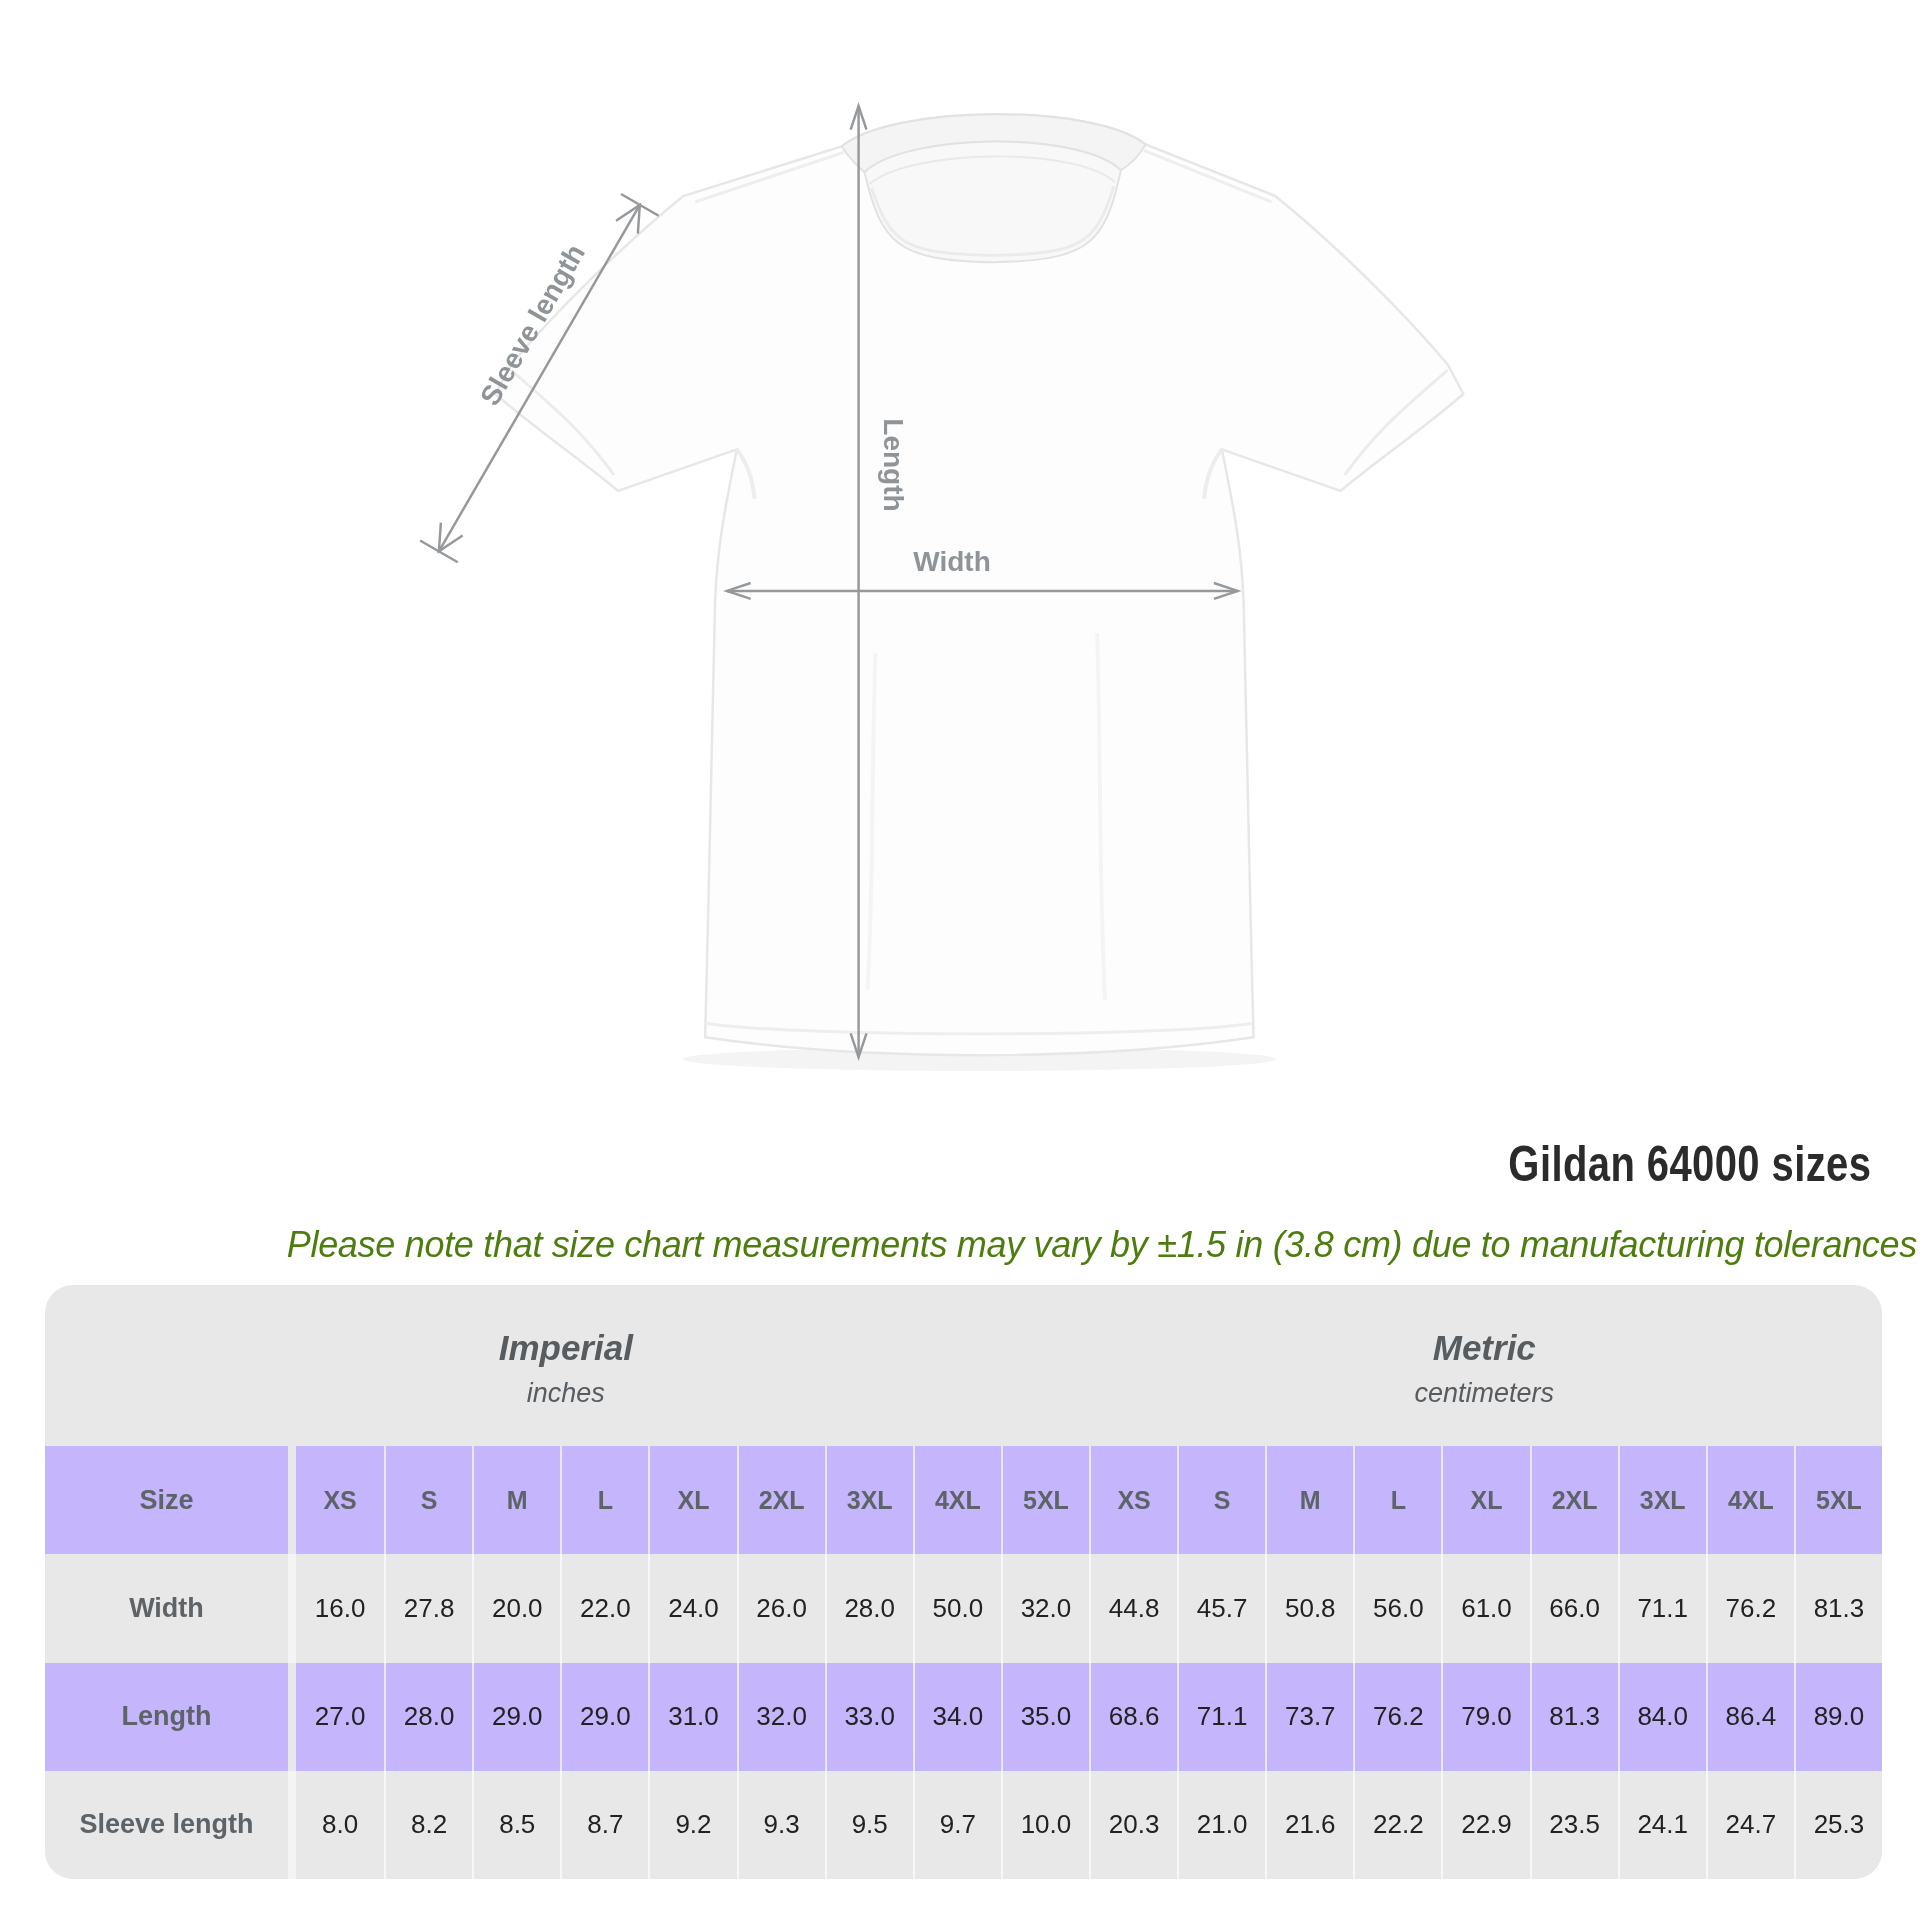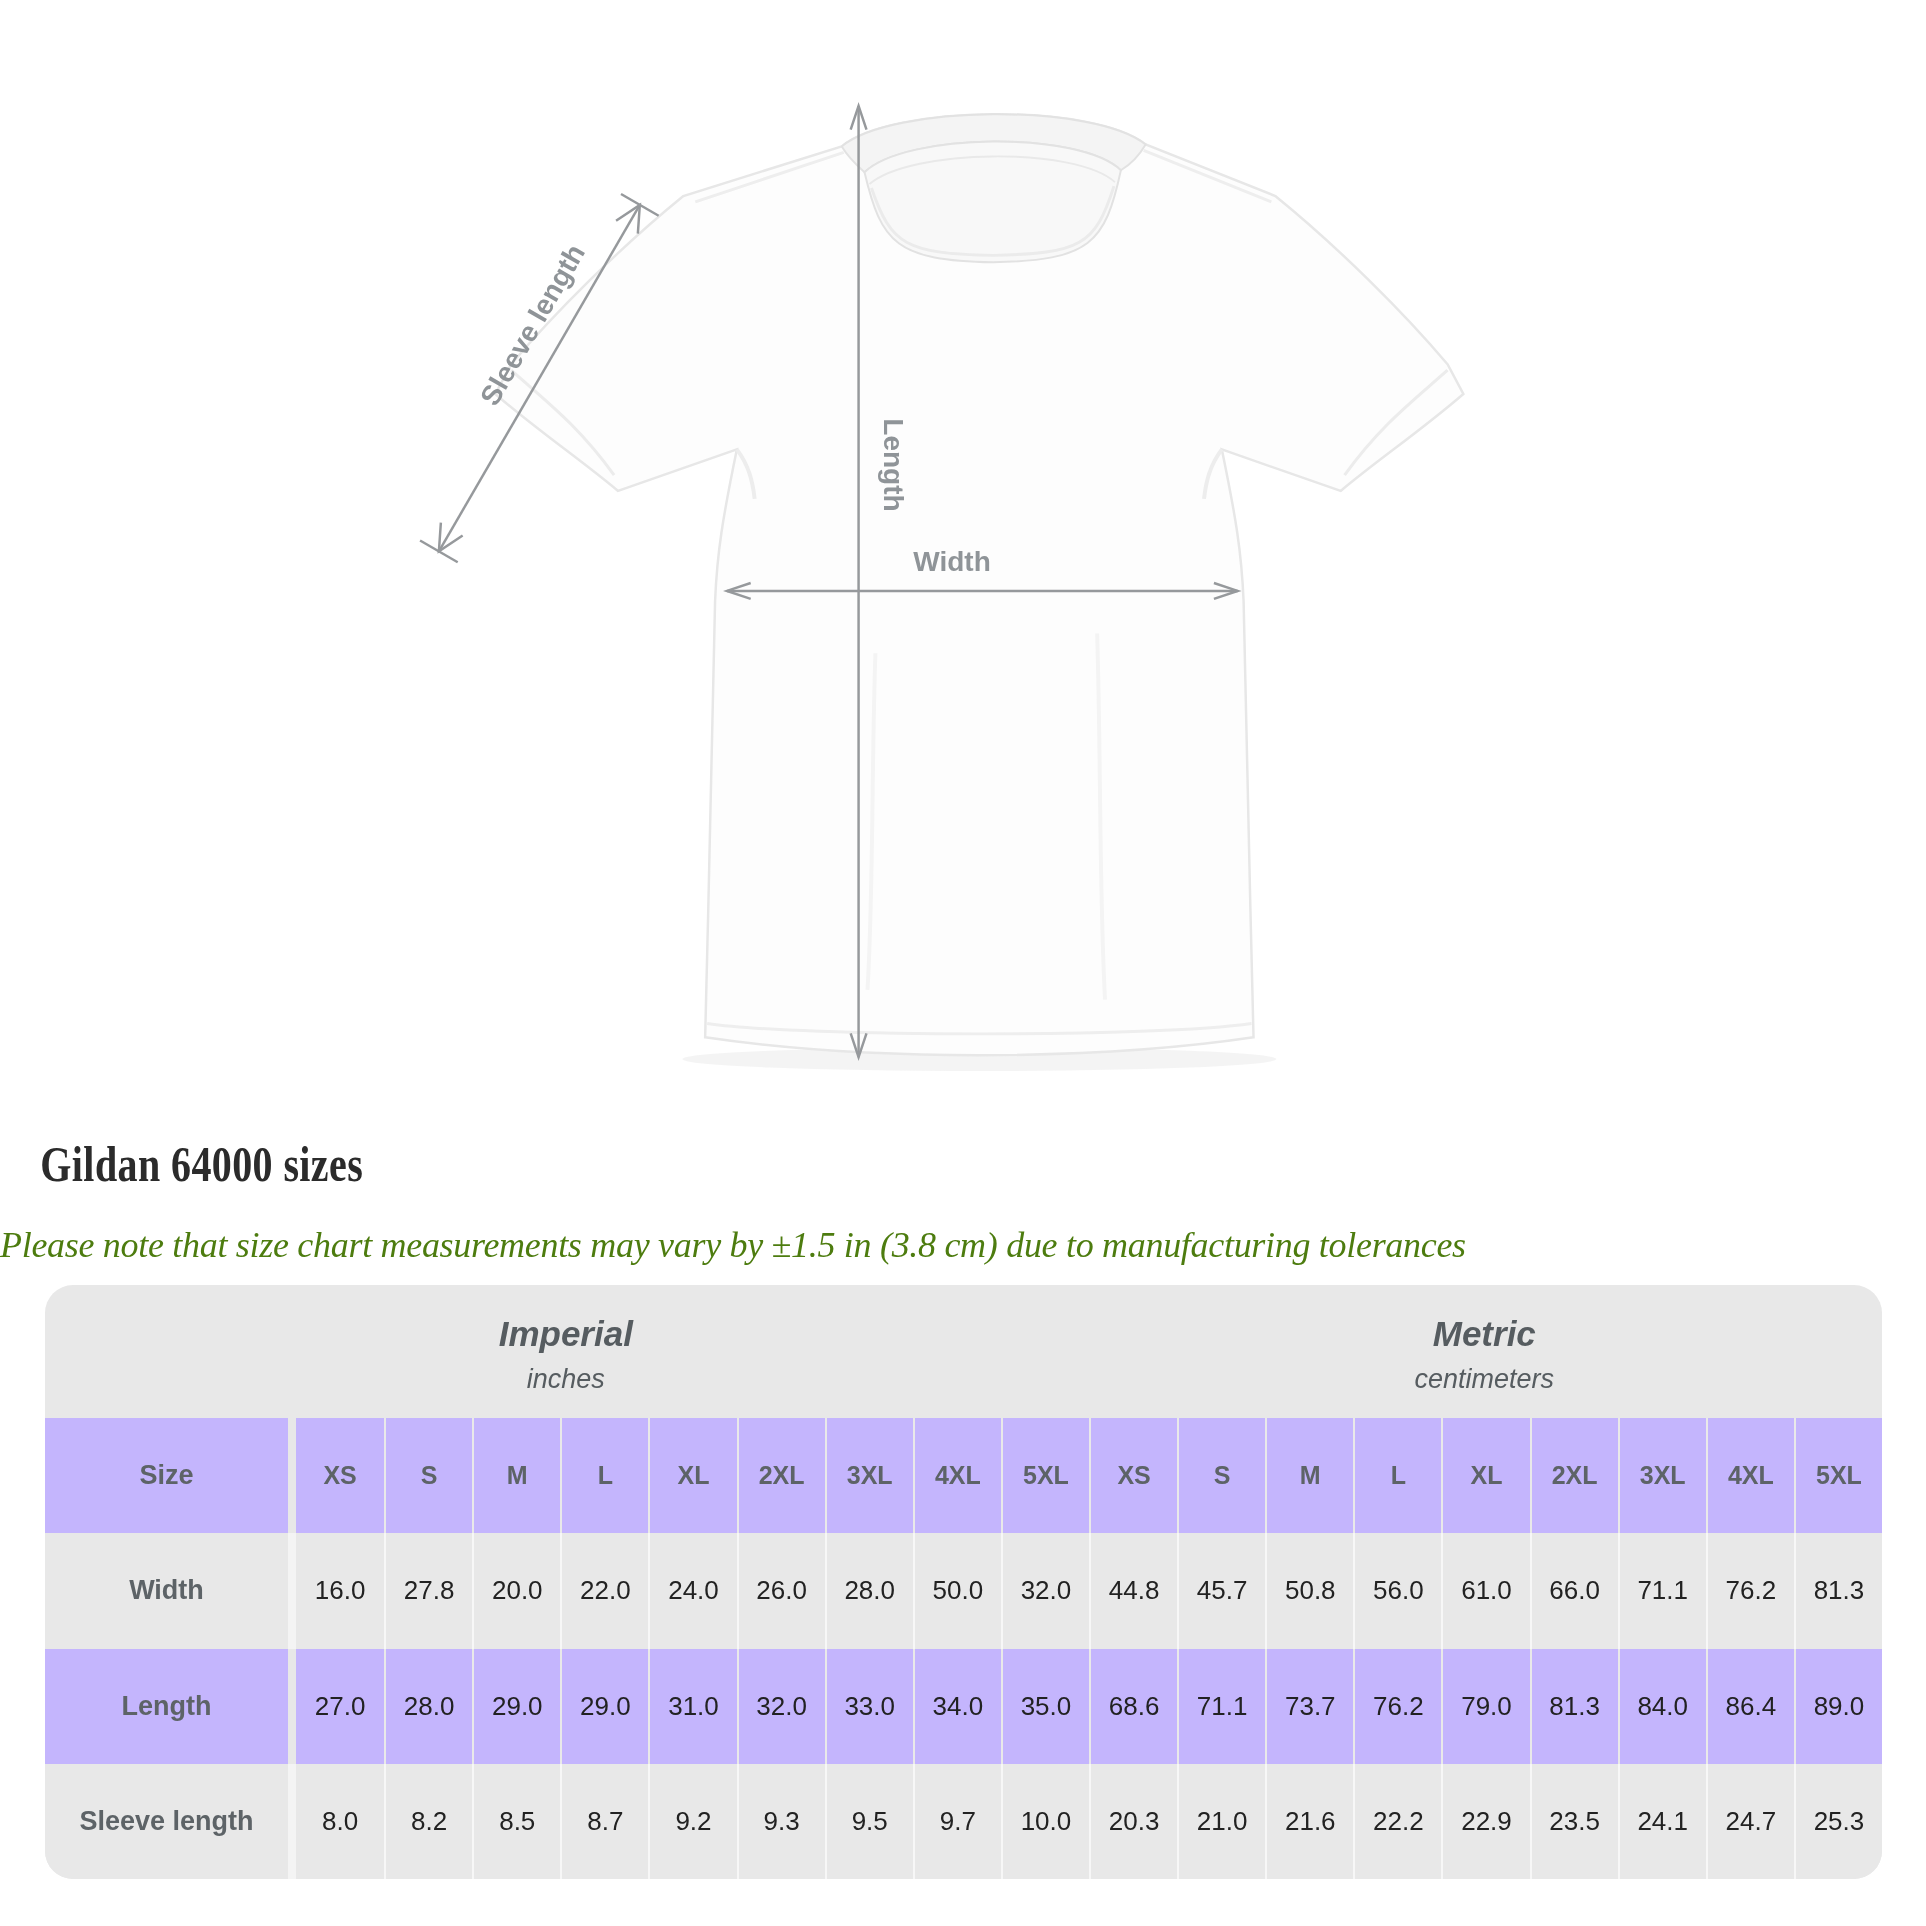--- a/index.html
+++ b/index.html
@@ -10,33 +10,33 @@
 
   
   .diagram { position:absolute; left:0; top:0; width:1927px; height:1168px; }
   .diagram svg { position:absolute; left:0; top:0; }
   .dim-label { position:absolute; color:#8f9498; font-weight:bold; font-size:28px; white-space:nowrap; }
   .label-sleeve { left:533px; top:325px; transform:translate(-50%,-50%) rotate(-60deg); }
   .label-length { left:893px; top:465px; transform:translate(-50%,-50%) rotate(90deg); }
   .label-width  { left:952px; top:562px; transform:translate(-50%,-50%); }
 
   
-  .heading { position:absolute; left:0; width:1917px; text-align:left;font-family:Liberation Serif, serif; }
+  .heading { position:absolute; left:0; width:1917px; text-align:right; }
   .title-wrap { top:1135px; }
   .title-text { display:inline-block; transform:scaleX(.8); font-size:50px; font-weight:bold; color:#2b2b2b; letter-spacing:0.5px; }
   .subtitle-wrap { top:1224px; }
   .subtitle-text { display:inline-block; font-size:36px; font-style:italic; color:#4d7c0f; letter-spacing:-0.3px; }
 
   
   .size-table {
     position:absolute; left:45px; top:1285px; width:1837px; height:594px;
     background:#e8e8e8; border-radius:28px; overflow:hidden;
     display:flex; flex-direction:column;
   }
-  .unit-header { height:133px; flex:0 0 auto; display:grid; grid-template-columns:56.7% 43.3%; }
+  .unit-header { height:161px; flex:0 0 auto; display:grid; grid-template-columns:56.7% 43.3%; }
   .unit-group { display:flex; flex-direction:column; align-items:center; justify-content:center; padding-top:6px; }
   .unit-name { font-size:35px; font-weight:bold; font-style:italic; color:#565c60; }
   .unit-sub  { font-size:27px; font-style:italic; color:#565c60; margin-top:10px; }
 
   .rows { flex:1 1 auto; display:grid; grid-template-rows:repeat(4,1fr); }
   .trow { display:grid; grid-template-columns:243px 8px repeat(18,1fr); }
   .row-white { background:#c4b5fd; }
   .row-gray  { background:#e8e8e8; }
   .row-white .gutter { background:#e8e8e8; }
   .row-gray  .gutter { background:rgba(255,255,255,.5); }

